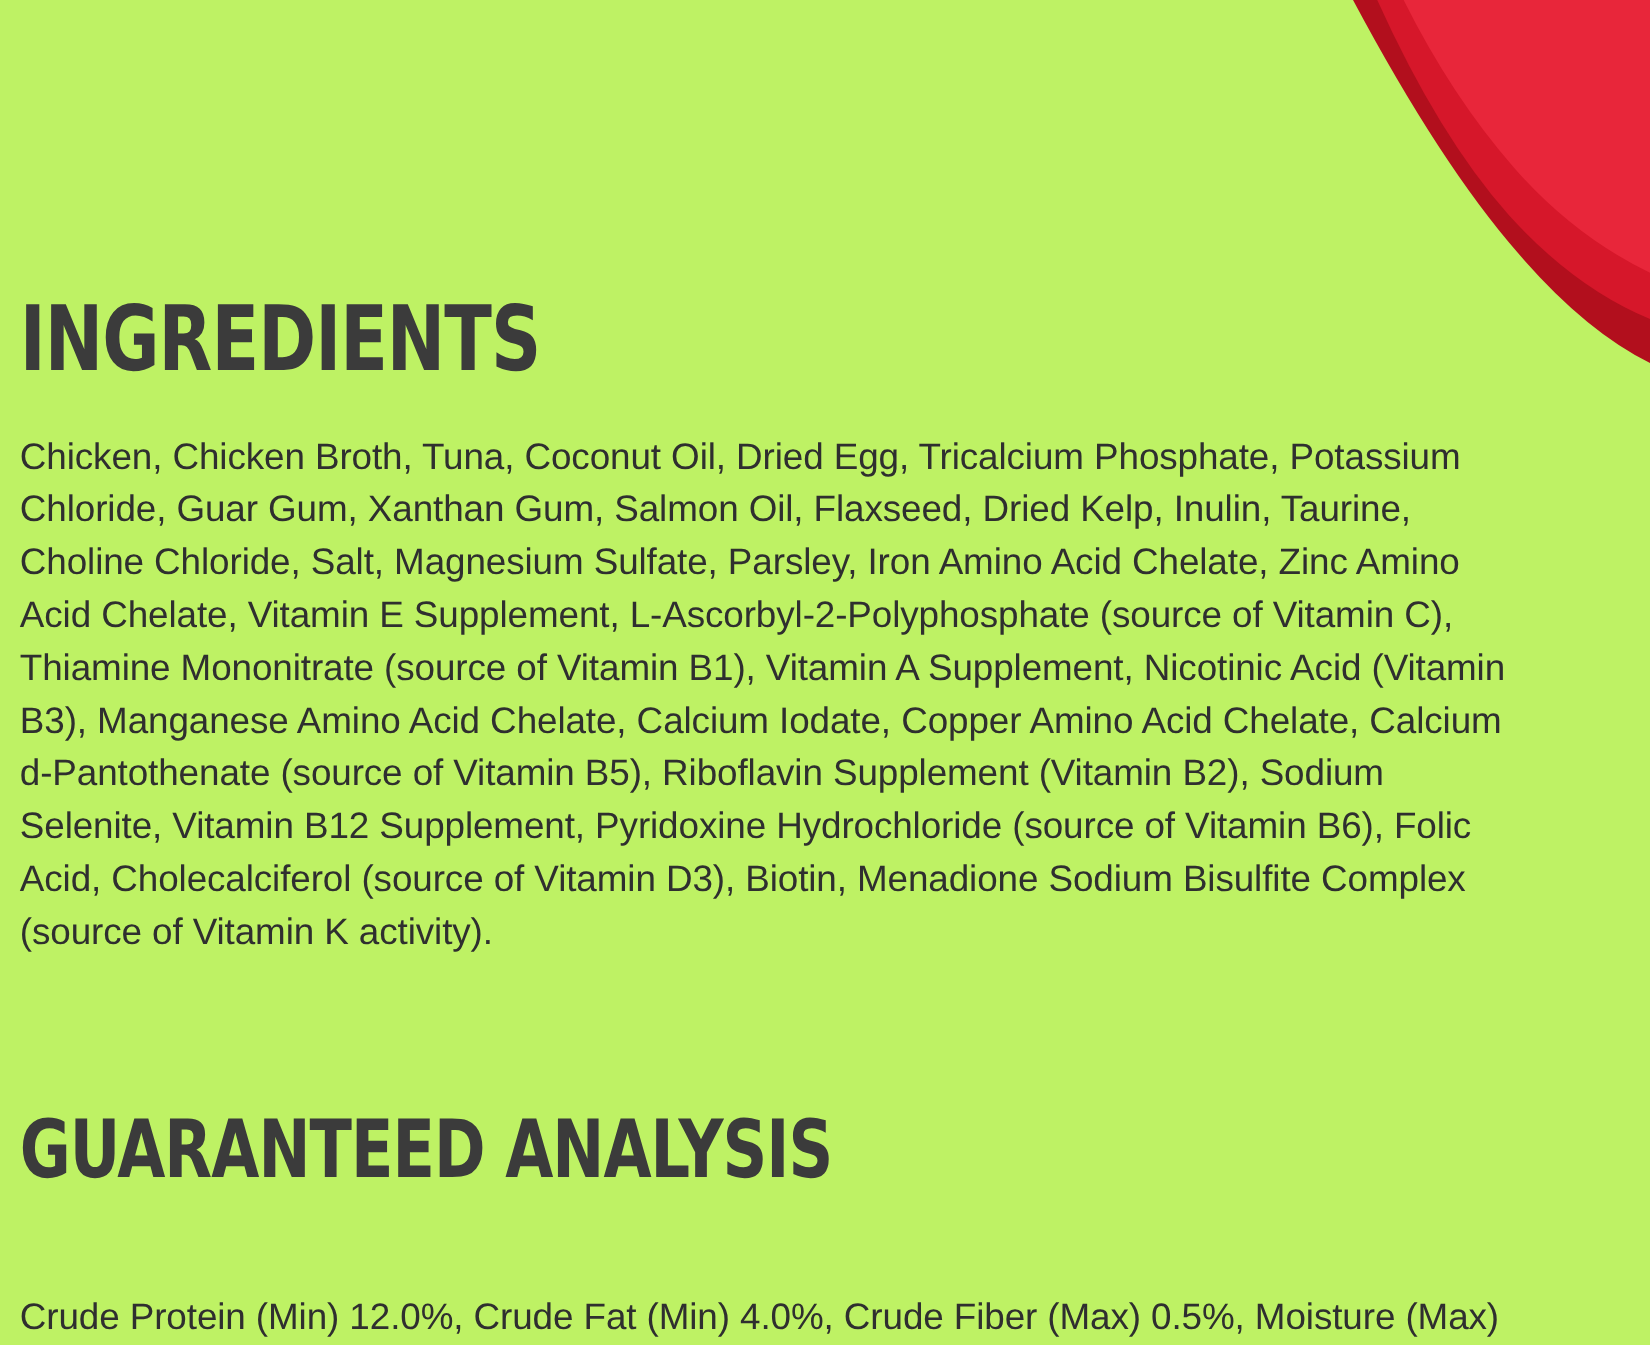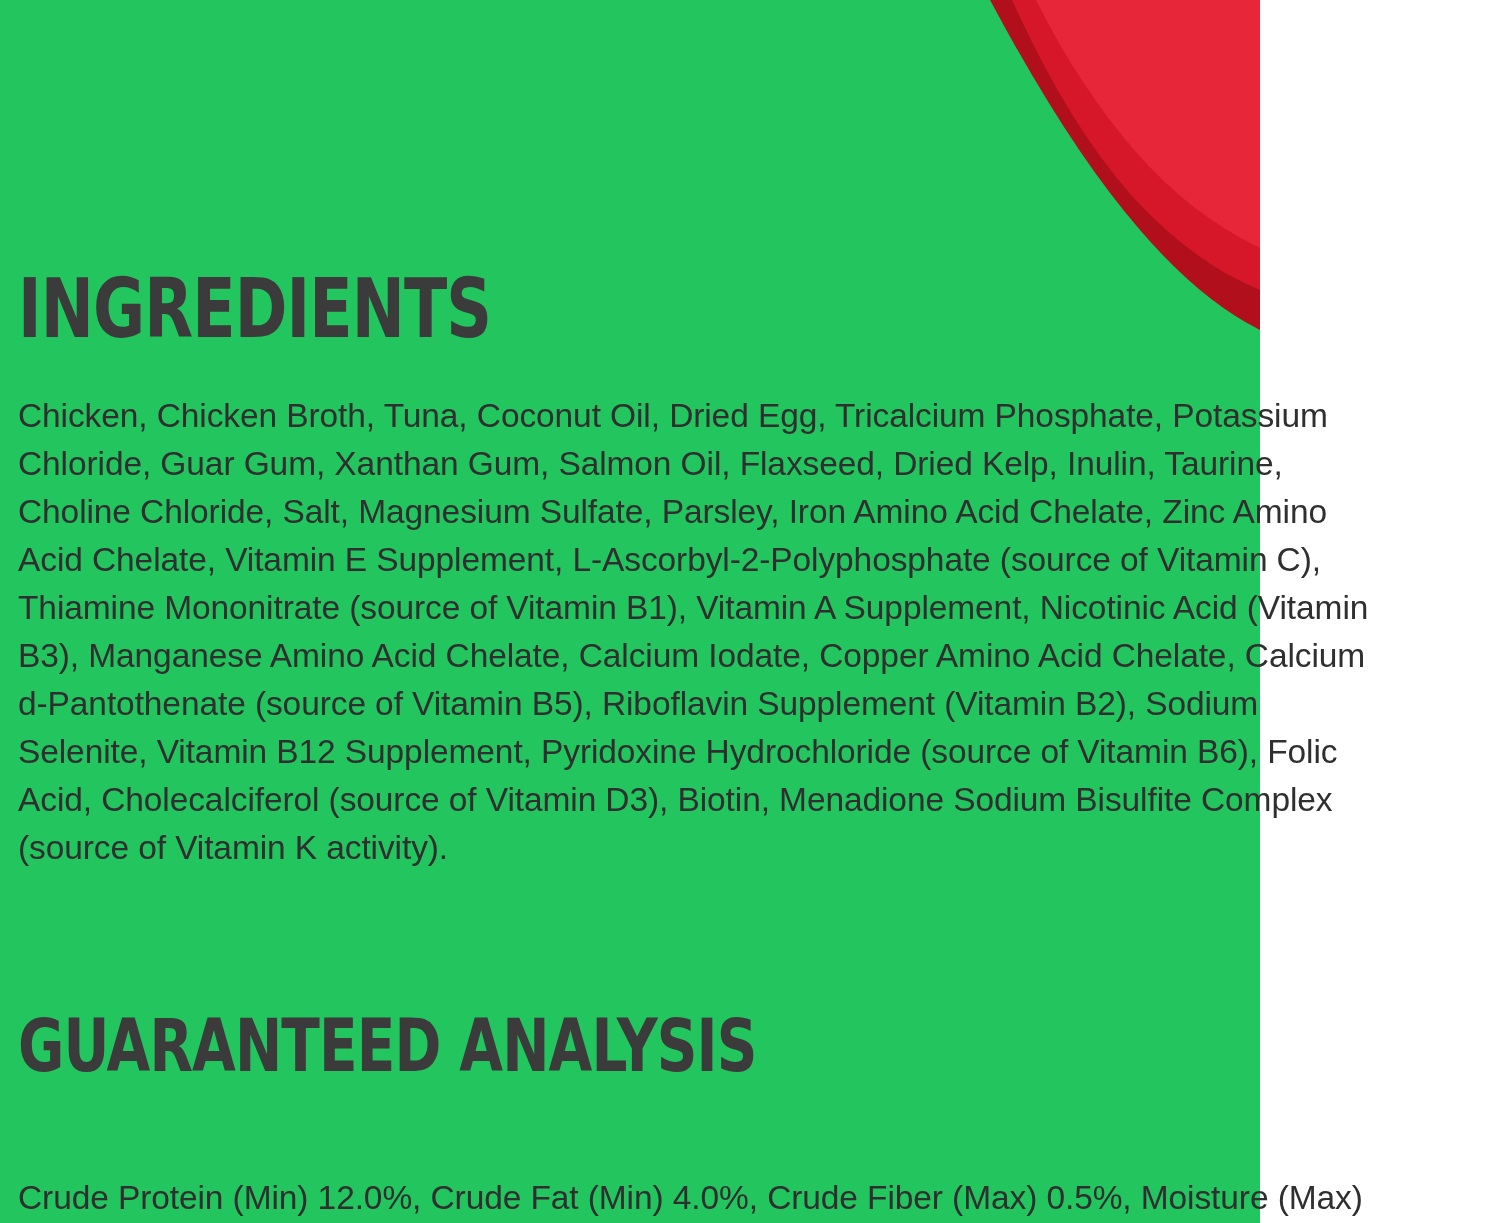--- a/index.html
+++ b/index.html
@@ -10,24 +10,24 @@
     width: 1500px;
     height: 1223px;
     background: #ffffff;
     font-family: "Liberation Sans", sans-serif;
     overflow: hidden;
     position: relative;
   }
 
   .page {
     position: relative;
-    width: 1260px;
+    width: 1500px;
     height: 1223px;
     box-sizing: border-box;
-    background: #22c55e;
+    background: #bef264;
   }
 
   
   .corner-graphic {
     position: absolute;
     top: 0;
     right: 0;
     width: 420px;
     height: 400px;
     pointer-events: none;

